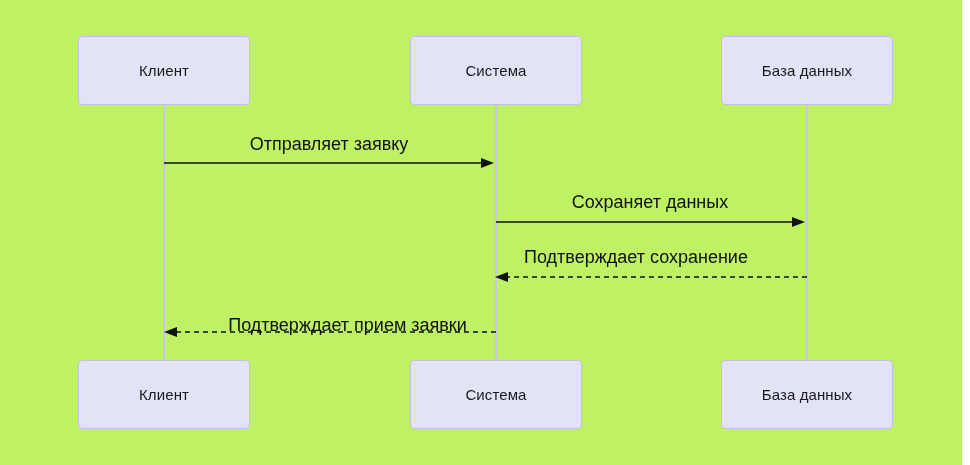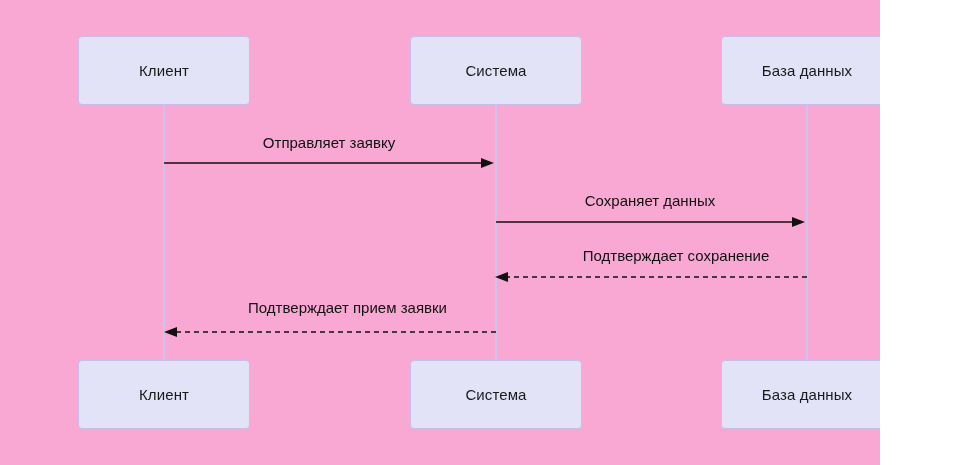--- a/index.html
+++ b/index.html
@@ -6,23 +6,23 @@
   html, body {
     margin: 0;
     padding: 0;
     background: #ffffff;
   }
   body {
     font-family: "Liberation Sans", "DejaVu Sans", sans-serif;
   }
   #diagram-canvas {
     position: relative;
-    width: 880px;
+    width: 962px;
     height: 465px;
-    background: #f9a8d4;
+    background: #bef264;
     overflow: hidden;
     text-align: center;
   }
   .lifeline {
     position: absolute;
     width: 2px;
     background: #cdc4ed;
   }
   .participant-box {
     position: absolute;
@@ -39,21 +39,21 @@
     color: #1a1a1a;
     line-height: 1;
     letter-spacing: 0.1px;
     white-space: nowrap;
   }
   .message {
     position: absolute;
   }
   .message-label {
     position: absolute;
-    font-size: 15px;
+    font-size: 18px;
     color: #111111;
     white-space: nowrap;
     line-height: 1;
     transform: translateX(-50%);
   }
   .message-svg {
     position: absolute;
     overflow: visible;
   }
 </style>
@@ -96,28 +96,28 @@
 
   <div class="message">
     <span class="message-label" style="left:650px; top:193px;">Сохраняет данных</span>
     <svg class="message-svg" style="left:496px; top:214px;" width="309" height="16" viewBox="0 0 309 16">
       <line x1="0" y1="8" x2="298" y2="8" stroke="#111111" stroke-width="1.6"></line>
       <polygon points="309,8 296,13 296,3" fill="#111111"></polygon>
     </svg>
   </div>
 
   <div class="message">
-    <span class="message-label" style="left:676px; top:248px;">Подтверждает сохранение</span>
+    <span class="message-label" style="left:636px; top:248px;">Подтверждает сохранение</span>
     <svg class="message-svg" style="left:490px; top:269px;" width="317" height="16" viewBox="0 0 317 16">
       <line x1="317" y1="8" x2="17" y2="8" stroke="#111111" stroke-width="1.6" stroke-dasharray="5 4"></line>
       <polygon points="5,8 18,13 18,3" fill="#111111"></polygon>
     </svg>
   </div>
 
   <div class="message">
-    <span class="message-label" style="left:330px; top:300px;padding-left:35px;">Подтверждает прием заявки</span>
+    <span class="message-label" style="left:330px; top:316px;padding-left:35px;">Подтверждает прием заявки</span>
     <svg class="message-svg" style="left:159px; top:324px;" width="337" height="16" viewBox="0 0 337 16">
       <line x1="337" y1="8" x2="17" y2="8" stroke="#111111" stroke-width="1.6" stroke-dasharray="5 4"></line>
       <polygon points="5,8 18,13 18,3" fill="#111111"></polygon>
     </svg>
   </div>
 
 </div>
 
 </body></html>

